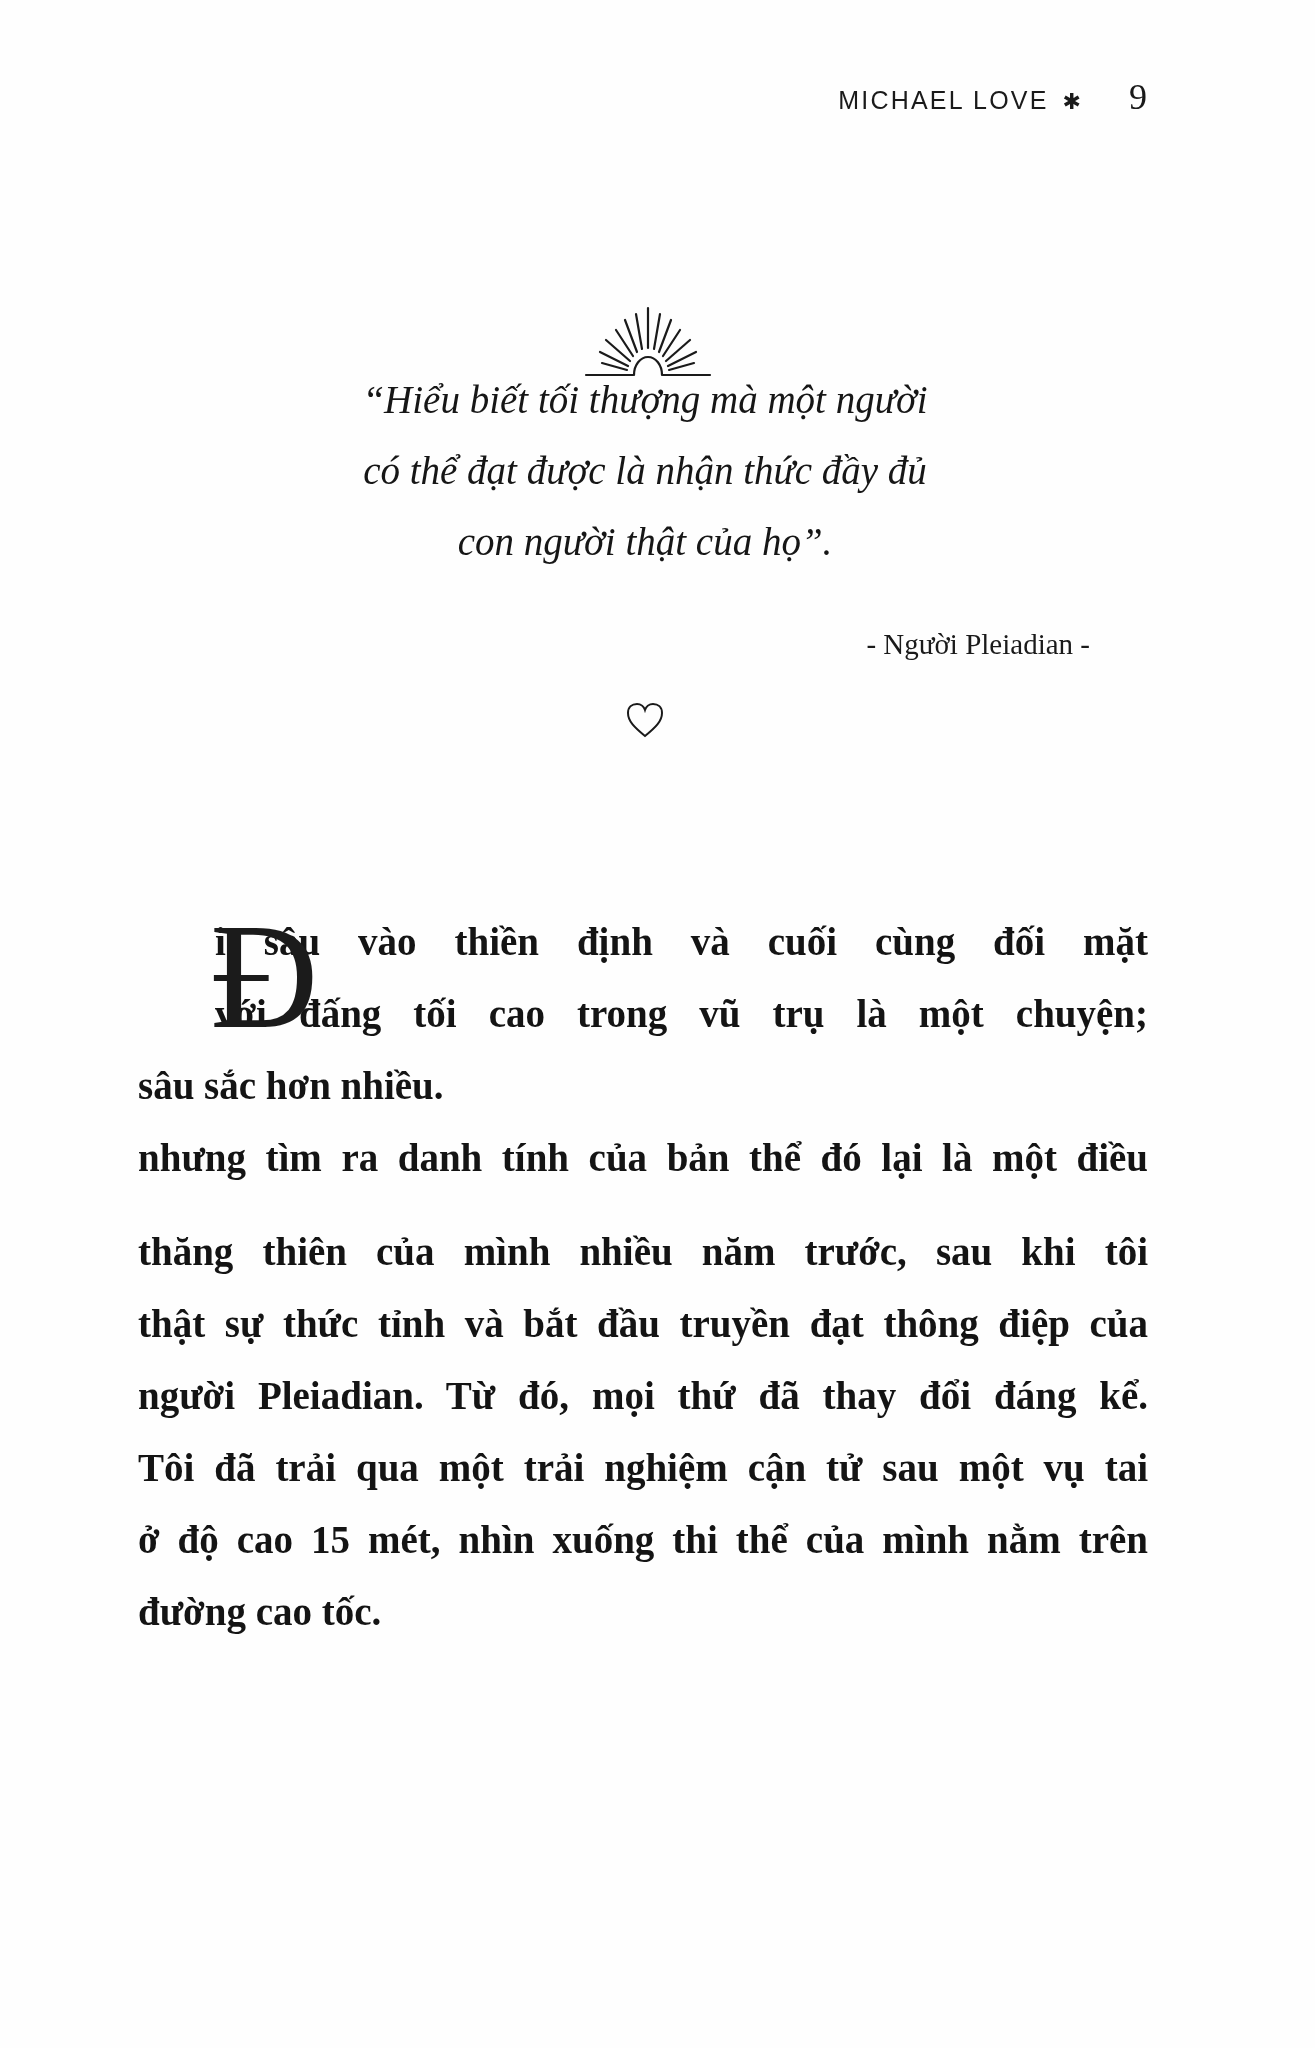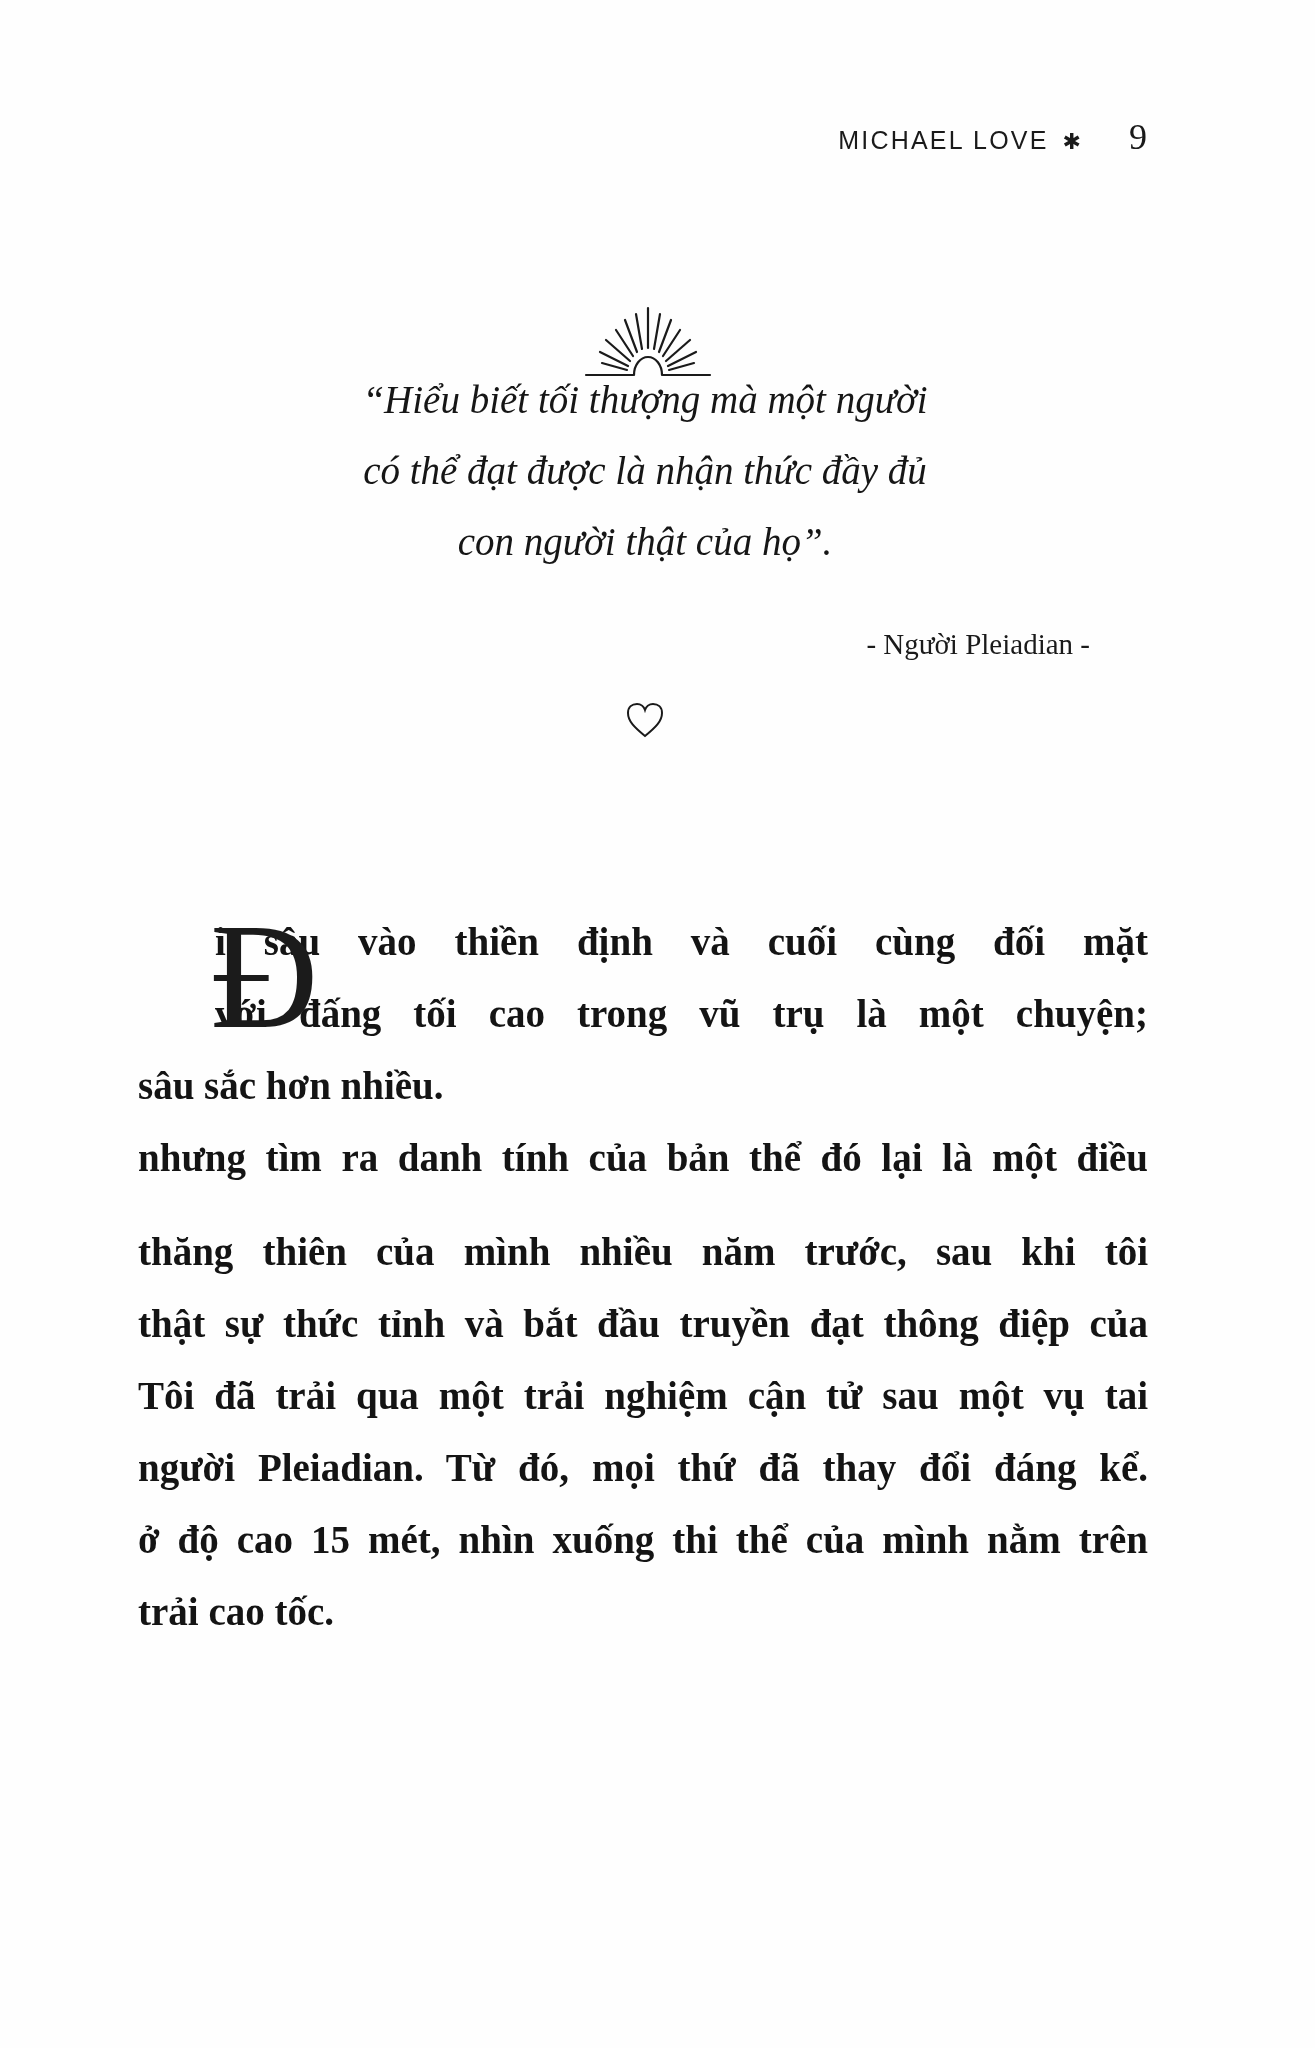--- a/index.html
+++ b/index.html
@@ -20,21 +20,20 @@
       inset: 0;
       background: #fefefe;
     }
     .running-head {
       position: absolute;
       top: 76px;
       right: 168px;
       display: flex;
       align-items: baseline;
       gap: 0;
-      margin-top: 40px;
     }
     .running-head .author {
       font-size: 25px;
       letter-spacing: 2.2px;
       font-family: "Liberation Sans", "DejaVu Sans", sans-serif;
       color: #1a1a1a;
     }
     .running-head .star {
       font-size: 22px;
       margin-left: 14px;
@@ -160,19 +159,19 @@
     <span class="dropcap">Đ</span>
     <span class="line dropcap-line">i sâu vào thiền định và cuối cùng đối mặt</span>
     <span class="line dropcap-line">với đấng tối cao trong vũ trụ là một chuyện;</span>
     <span class="line last">sâu sắc hơn nhiều.</span>
     <span class="line">nhưng tìm ra danh tính của bản thể đó lại là một điều</span>
   </div>
 
   <div class="body-text para2">
     <span class="line">thăng thiên của mình nhiều năm trước, sau khi tôi</span>
     <span class="line">thật sự thức tỉnh và bắt đầu truyền đạt thông điệp của</span>
+    <span class="line">người Pleiadian. Từ đó, mọi thứ đã thay đổi đáng kể.</span>
     <span class="line">Tôi đã trải qua một trải nghiệm cận tử sau một vụ tai</span>
-    <span class="line">người Pleiadian. Từ đó, mọi thứ đã thay đổi đáng kể.</span>
     <span class="line">ở độ cao 15 mét, nhìn xuống thi thể của mình nằm trên</span>
-    <span class="line last">trải cao tốc.</span>
+    <span class="line last">đường cao tốc.</span>
   </div>
 
 </div>
 
 </body></html>

